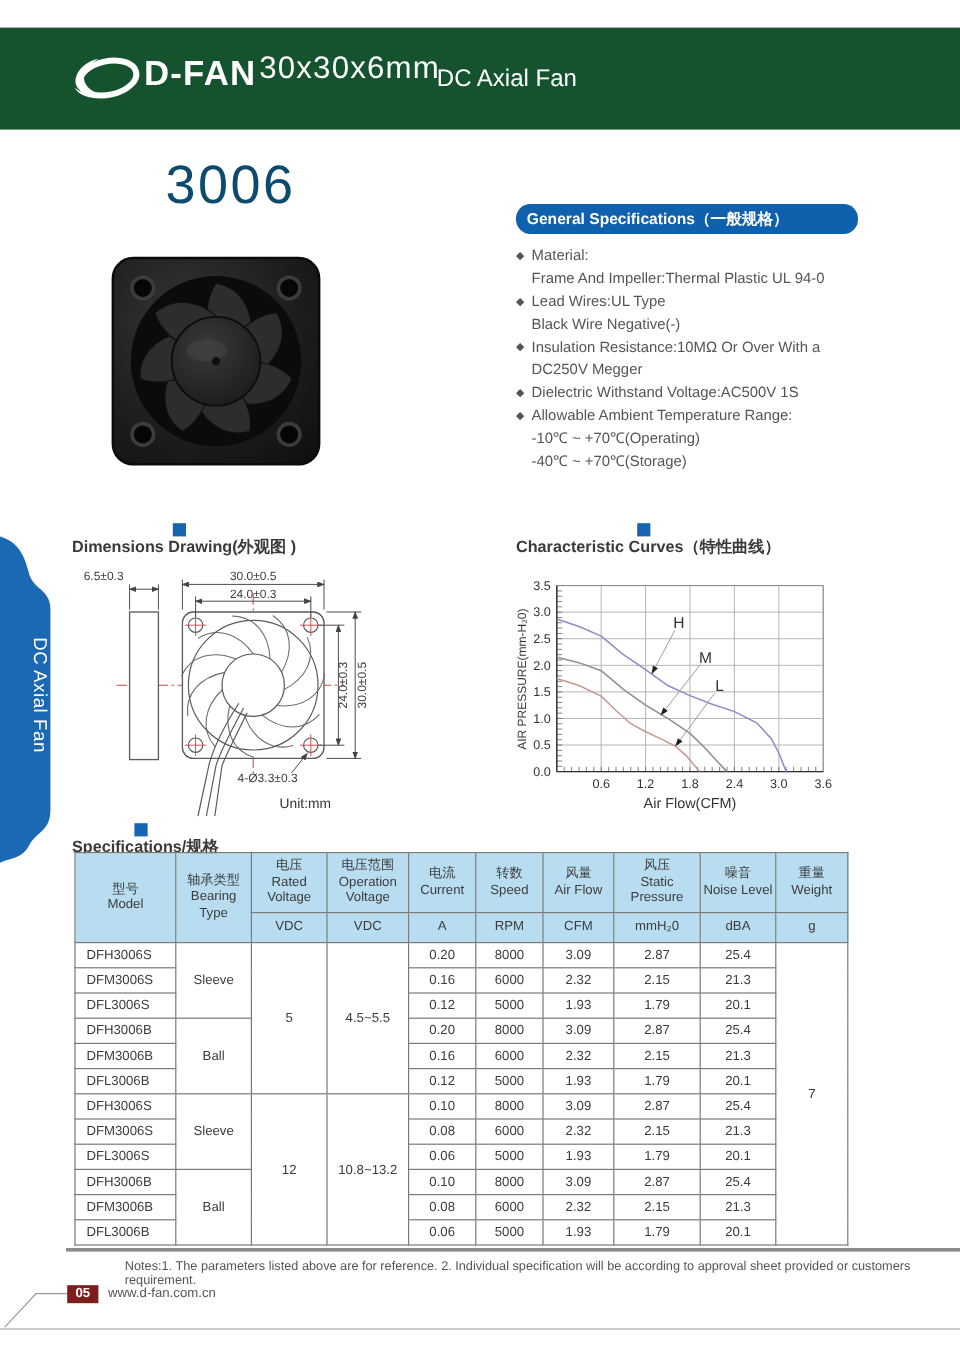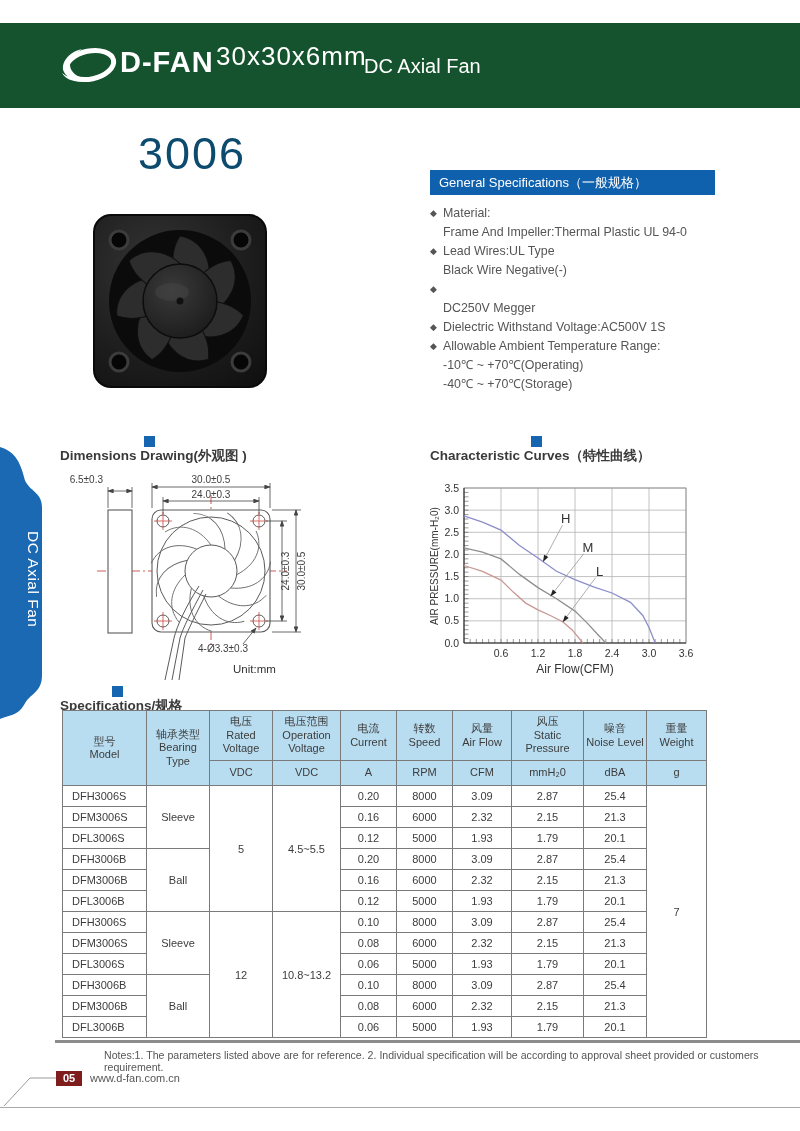--- a/index.html
+++ b/index.html
@@ -13,21 +13,21 @@
   .header-band { position:absolute; left:0; top:23px; width:800px; height:85px; background:#14532d; }
   .logo-svg { position:absolute; left:60px; top:17px; }
   .brand { position:absolute; left:120px; top:23px; font-size:29px; font-weight:bold; color:#fff; letter-spacing:1px; }
   .size-title { position:absolute; left:216px; top:18px; font-size:26px; color:#fff; letter-spacing:1px; }
   .subtitle { position:absolute; left:364px; top:32px; font-size:20px; color:#fff; }
   
   .model-number { position:absolute; left:138px; top:128px; font-size:45px; color:#0c4a6e; letter-spacing:2px; }
   .fan-photo { position:absolute; left:92px; top:210px; }
   
   .gs-panel { position:absolute; left:430px; top:170px; width:285px; }
-  .gs-title-bar { height:25px; background:#0f60ad; color:#fff; font-size:13px; font-weight:normal; line-height:25px; padding-left:9px; }
+  .gs-title-bar { height:25px; background:#0f60ad; color:#fff; font-size:13px; font-weight:bold; line-height:25px; padding-left:9px;border-radius:12px; }
   .gs-list { margin-top:9px; font-size:12.4px; color:#555; }
   .gs-line { display:flex; line-height:19px; white-space:nowrap; }
   .gs-bullet { width:13px; flex:0 0 13px; font-size:9px; color:#555; line-height:19px; }
   
   .sec-title { position:absolute; font-size:13.5px; font-weight:bold; color:#3a3a3a; display:flex; align-items:center;flex-direction:column; }
   .sec-title .sq { width:11px; height:11px; background:#1565b0; margin-right:7px; flex:0 0 11px; }
   #dim-title { left:60px; top:436px; }
   #curve-title { left:430px; top:436px; }
   #spec-title { left:60px; top:686px; }
   
@@ -120,20 +120,21 @@
         <div class="gs-line">
           <span class="gs-bullet">◆</span>
           <span>Lead Wires:UL Type</span>
         </div>
         <div class="gs-line">
           <span class="gs-bullet"></span>
           <span>Black Wire Negative(-)</span>
         </div>
         <div class="gs-line">
           <span class="gs-bullet">◆</span>
+          <span>Insulation Resistance:10MΩ Or Over With a</span>
         </div>
         <div class="gs-line">
           <span class="gs-bullet"></span>
           <span>DC250V Megger</span>
         </div>
         <div class="gs-line">
           <span class="gs-bullet">◆</span>
           <span>Dielectric Withstand Voltage:AC500V 1S</span>
         </div>
         <div class="gs-line">

